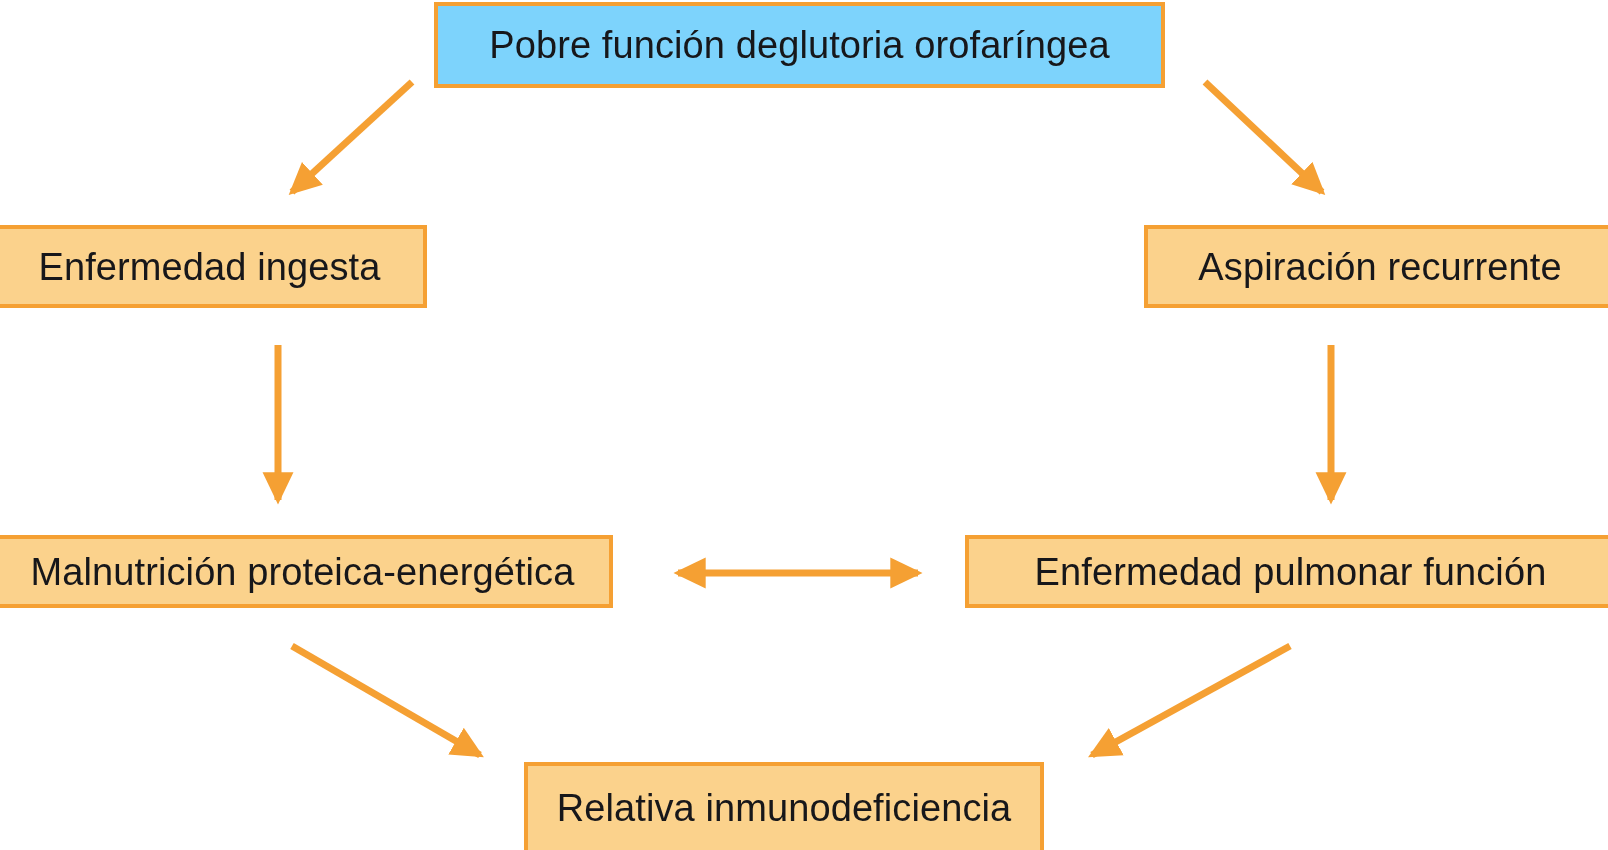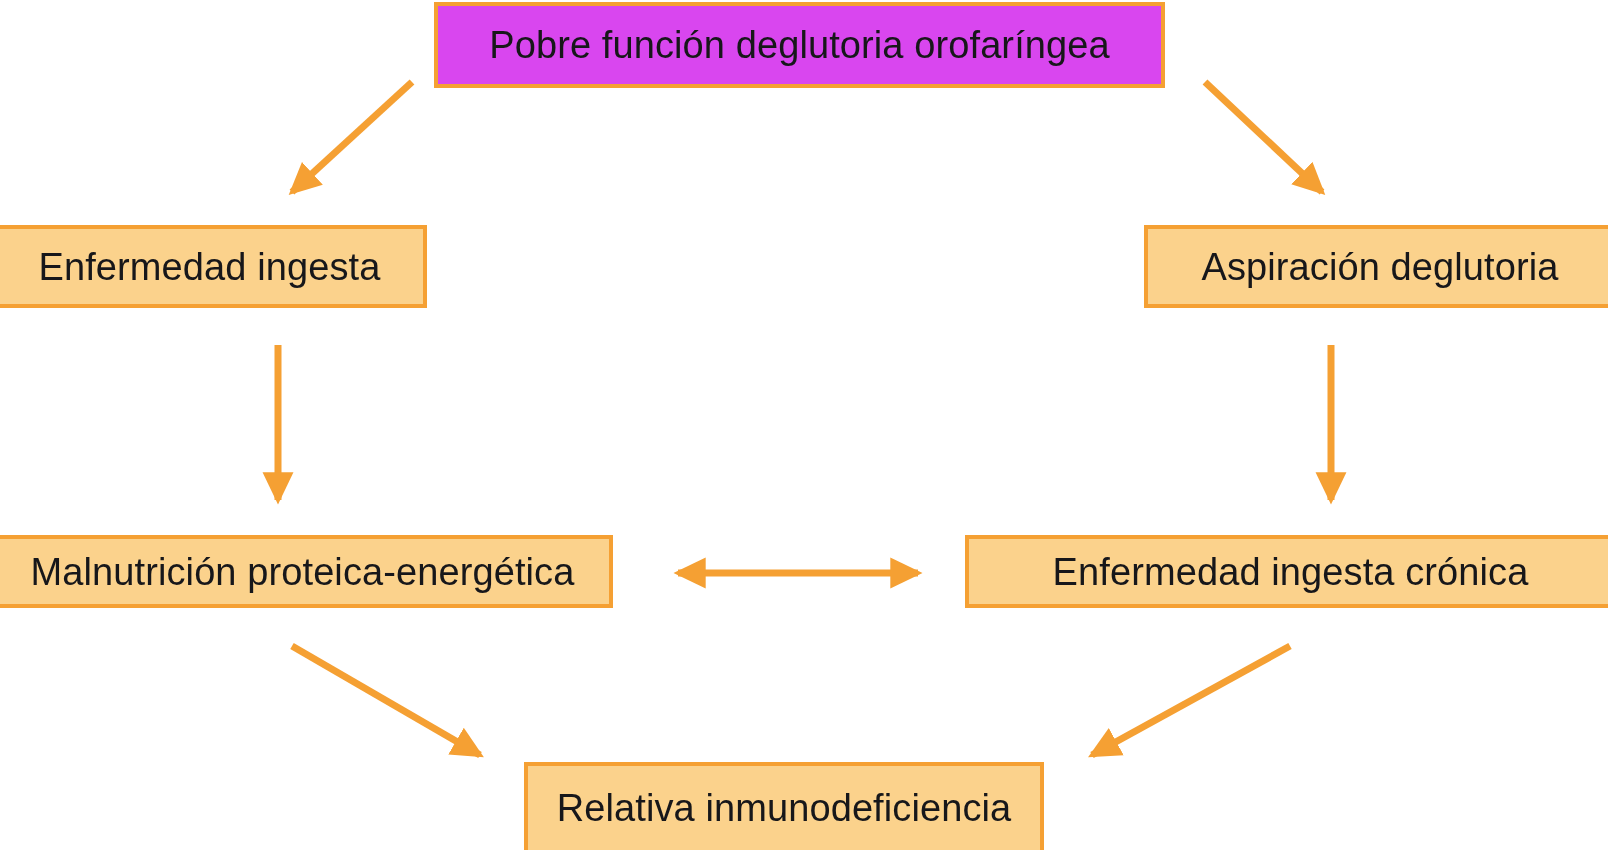--- a/index.html
+++ b/index.html
@@ -57,32 +57,32 @@
         <line x1="412" y1="82" x2="292" y2="192" stroke="#F5A033" stroke-width="7" stroke-linecap="butt" marker-end="url(#head)"></line>
         <line x1="1205" y1="82" x2="1322" y2="192" stroke="#F5A033" stroke-width="7" stroke-linecap="butt" marker-end="url(#head)"></line>
         <line x1="278" y1="345" x2="278" y2="500" stroke="#F5A033" stroke-width="7" stroke-linecap="butt" marker-end="url(#head)"></line>
         <line x1="1331" y1="345" x2="1331" y2="500" stroke="#F5A033" stroke-width="7" stroke-linecap="butt" marker-end="url(#head)"></line>
         <line x1="678" y1="573" x2="918" y2="573" stroke="#F5A033" stroke-width="7" stroke-linecap="butt" marker-end="url(#head)" marker-start="url(#tail)"></line>
         <line x1="292" y1="646" x2="480" y2="755" stroke="#F5A033" stroke-width="7" stroke-linecap="butt" marker-end="url(#head)"></line>
         <line x1="1290" y1="646" x2="1092" y2="755" stroke="#F5A033" stroke-width="7" stroke-linecap="butt" marker-end="url(#head)"></line>
       </g>
   </svg>
 
-  <div class="node" style="left: 434px; top: 2px; width: 731px; height: 86px; background: #d946ef; border-color: rgb(245, 160, 51); color: rgb(23, 23, 26);">
+  <div class="node" style="left: 434px; top: 2px; width: 731px; height: 86px; background: #7dd3fc; border-color: rgb(245, 160, 51); color: rgb(23, 23, 26);">
     <span>Pobre función deglutoria orofaríngea</span>
   </div>
   <div class="node" style="left: -8px; top: 225px; width: 435px; height: 83px; background: rgb(251, 210, 140); border-color: rgb(245, 160, 51); color: rgb(23, 23, 26);">
     <span>Enfermedad ingesta</span>
   </div>
   <div class="node" style="left: 1144px; top: 225px; width: 472px; height: 83px; background: rgb(251, 210, 140); border-color: rgb(245, 160, 51); color: rgb(23, 23, 26);">
-    <span>Aspiración deglutoria</span>
+    <span>Aspiración recurrente</span>
   </div>
   <div class="node" style="left: -8px; top: 535px; width: 621px; height: 73px; background: rgb(251, 210, 140); border-color: rgb(245, 160, 51); color: rgb(23, 23, 26);">
     <span>Malnutrición proteica-energética</span>
   </div>
   <div class="node" style="left: 965px; top: 535px; width: 651px; height: 73px; background: rgb(251, 210, 140); border-color: rgb(245, 160, 51); color: rgb(23, 23, 26);">
-    <span>Enfermedad ingesta crónica</span>
+    <span>Enfermedad pulmonar función</span>
   </div>
   <div class="node" style="left: 524px; top: 762px; width: 520px; height: 92px; background: rgb(251, 210, 140); border-color: rgb(245, 160, 51); color: rgb(23, 23, 26);">
     <span>Relativa inmunodeficiencia</span>
   </div>
 
 </div>
 
 </body></html>

